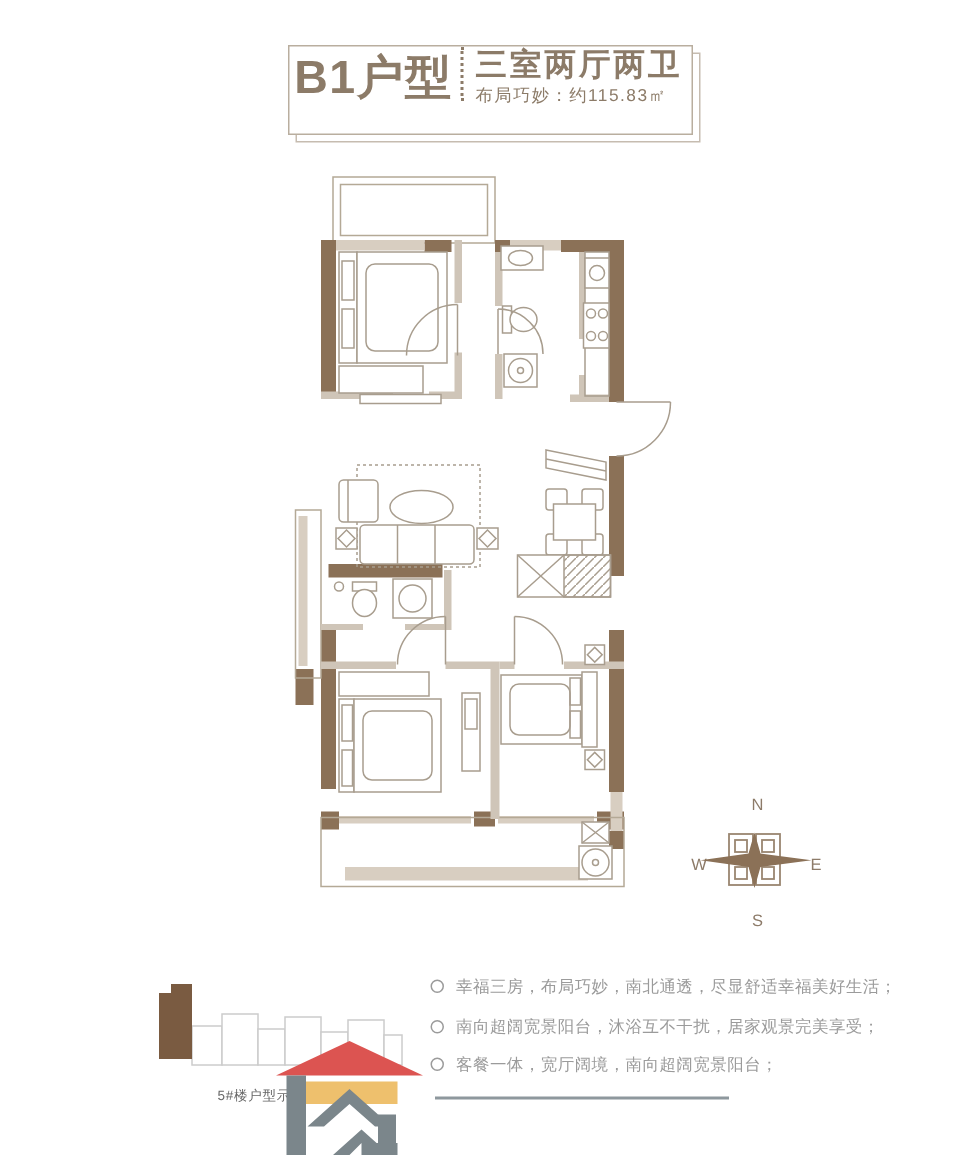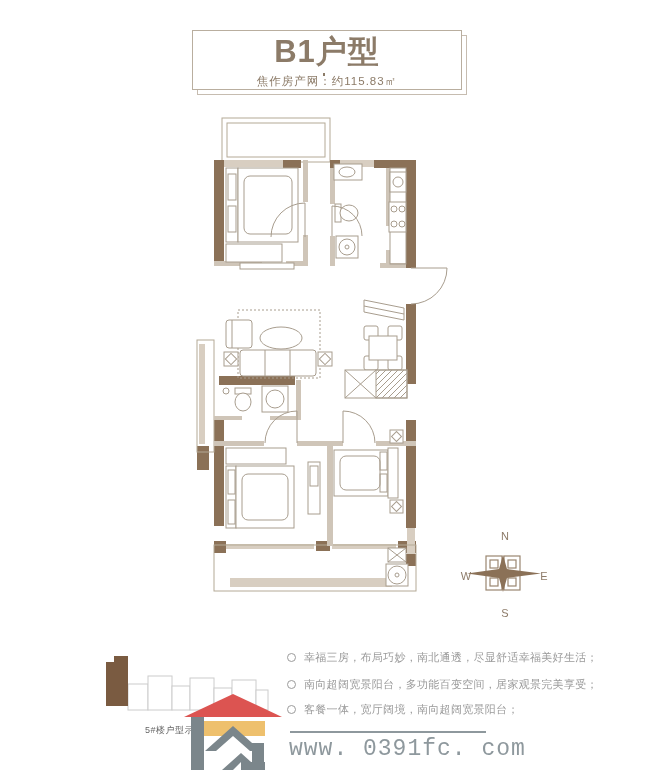--- a/index.html
+++ b/index.html
@@ -3,21 +3,21 @@
 <meta charset="utf-8">
 <style>
   html,body{margin:0;padding:0;background:#ffffff;}
   .page{position:relative;width:645px;height:770px;background:#ffffff;overflow:hidden;
         font-family:"Liberation Sans","DejaVu Sans",sans-serif;}
 
   
   .title-box{position:absolute;left:192px;top:30px;width:268px;height:58px;
              background:#ffffff;border:1px solid #b9ae9f;
              box-shadow:5px 5px 0 -1px #ffffff,5px 5px 0 0 #c6bcb0;
-             display:flex;align-items:center;justify-content:flex-start;flex-direction:column;}
+             display:flex;align-items:flex-start;justify-content:flex-start;}
   .title-left{width:112px;text-align:center;color:#8c7b68;font-size:31px;font-weight:bold;
               letter-spacing:1px;}
   .title-divider{width:0;height:36px;border-left:2px dotted #8c7b68;margin:0 8px 0 2px;}
   .title-right{display:flex;flex-direction:column;justify-content:center;}
   .title-type{color:#8c7b68;font-size:21px;font-weight:bold;letter-spacing:2px;line-height:26px;}
   .title-area{color:#8c7b68;font-size:11.5px;letter-spacing:1px;line-height:15px;}
 
   
   .plan-svg{position:absolute;left:190px;top:95px;width:265px;height:500px;}
   .compass-svg{position:absolute;left:455px;top:520px;width:100px;height:100px;}
@@ -53,21 +53,22 @@
 </style>
 </head>
 <body>
 
 <div class="page">
 
   <div class="title-box">
     <div class="title-left">B1户型</div>
     <div class="title-divider"></div>
     <div class="title-right">
-      <div class="title-area">焦作房产网：约115.83㎡</div>
+      <div class="title-type">三室两厅两卫</div>
+      <div class="title-area">布局巧妙：约115.83㎡</div>
     </div>
   </div>
 
   <svg class="plan-svg" viewBox="190 95 265 500">
     <defs>
       <pattern id="hatch" width="6" height="6" patternUnits="userSpaceOnUse">
         <path d="M0 6 L6 0" stroke="#a89d8e" stroke-width="1" fill="none"></path>
       </pattern>
     </defs>
 
@@ -273,36 +274,35 @@
   </svg>
   <div class="site-caption">5#楼户型示意图</div>
 
   <div class="features">
     <div class="feature" style="top:0px">
       <span class="dot"></span>
       <span>幸福三房，布局巧妙，南北通透，尽显舒适幸福美好生活；</span>
     </div>
     <div class="feature" style="top:27px">
       <span class="dot"></span>
-      <span>南向超阔宽景阳台，多功能百变空间，居家观景完美享受；</span>
+      <span>南向超阔宽景阳台，沐浴互不干扰，居家观景完美享受；</span>
     </div>
     <div class="feature" style="top:52px">
       <span class="dot"></span>
       <span>客餐一体，宽厅阔境，南向超阔宽景阳台；</span>
     </div>
   </div>
 
   <svg class="logo-svg" viewBox="182 692 110 78">
     <polygon points="233,694 184,717 282,717" fill="#dc5451"></polygon>
     <rect x="199" y="721" width="66" height="15" fill="#eec06d"></rect>
     <g fill="#7b868b">
       <rect x="191" y="717" width="13" height="53"></rect>
       <polygon points="205,751 233,726 261,751 250,751 233,736 216,751"></polygon>
       <rect x="252" y="743" width="12" height="27"></rect>
       <polygon points="222,770 241,753 260,770 249,770 241,762 233,770"></polygon>
       <rect x="241" y="762" width="24" height="8"></rect>
     </g>
   </svg>
 
   <div class="wm-underline"></div>
-  <div class="wm-url">www. 0391fc. com</div>
 
 </div>
 
 </body></html>

